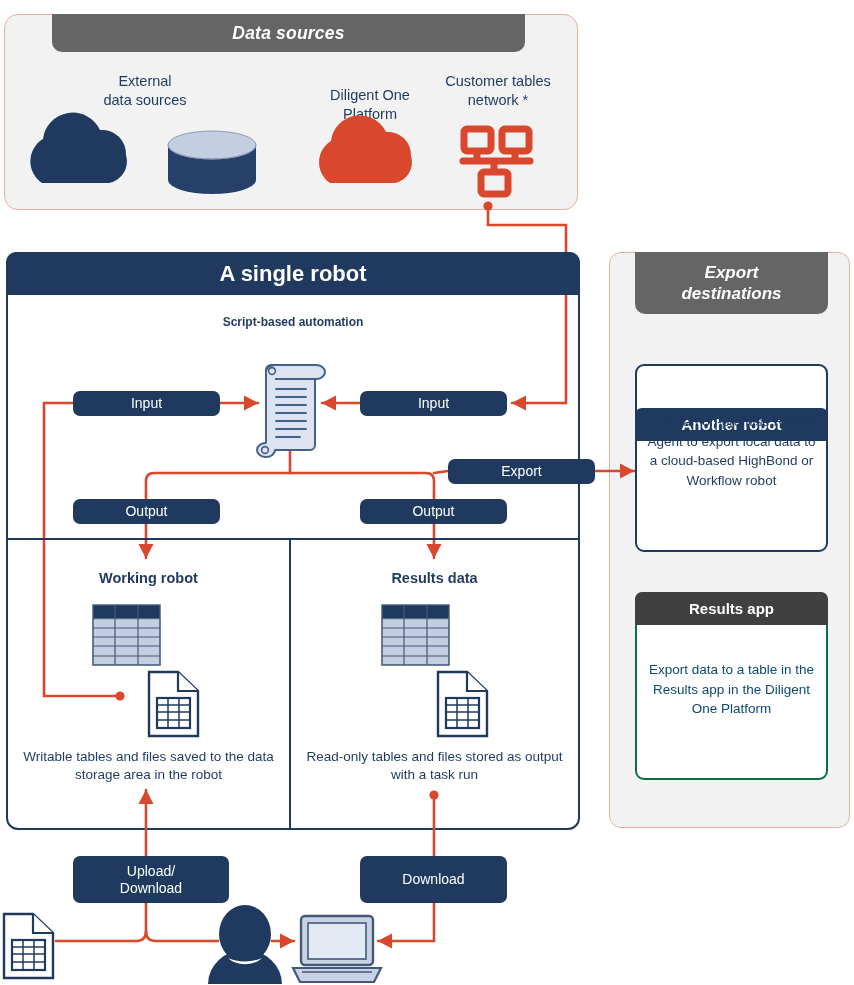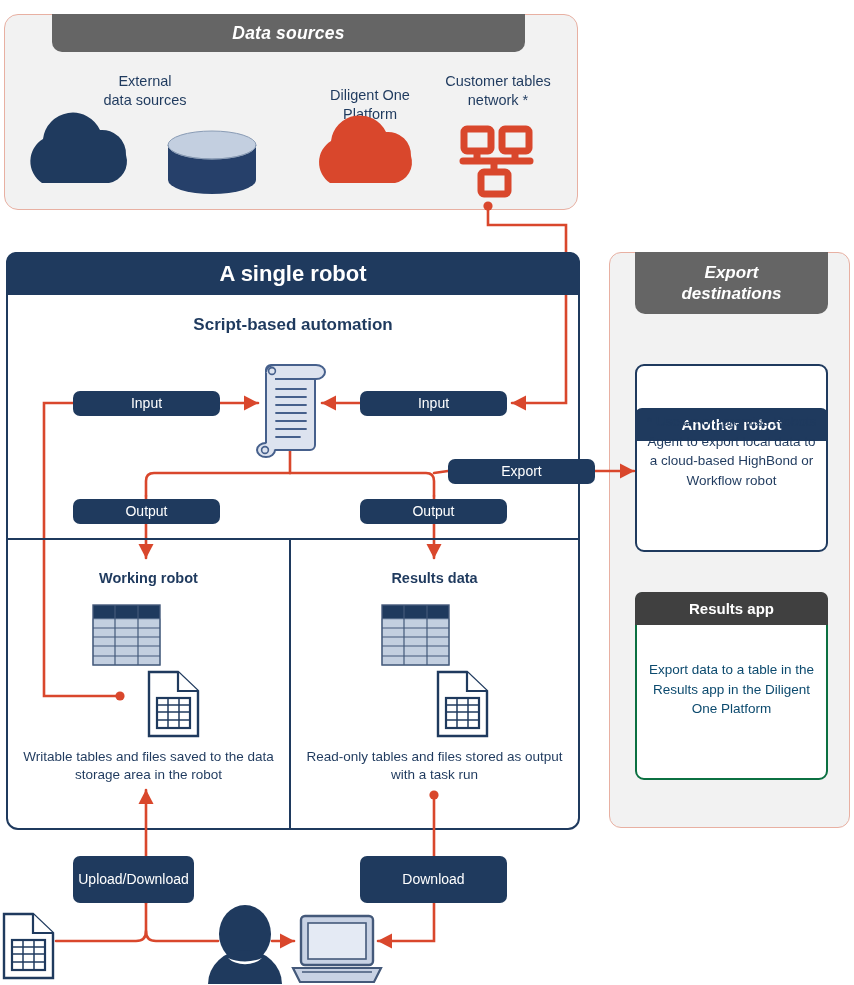--- a/index.html
+++ b/index.html
@@ -25,34 +25,34 @@
   
   #robot-box{left:6px;top:252px;width:574px;height:578px;
              background:#ffffff;border:2px solid #1f3a5e;border-radius:12px;z-index:2;}
   #robot-header{left:6px;top:252px;width:574px;height:43px;
                 background:#1f3a5e;border-radius:10px 10px 0 0;
                 display:flex;align-items:center;justify-content:center;z-index:6;}
   #robot-header span{color:#ffffff;font-size:22px;font-weight:bold;}
   #robot-divider-h{left:8px;top:538px;width:570px;height:0;border-top:2px solid #1f3a5e;z-index:5;}
   #robot-divider-v{left:289px;top:538px;width:0;height:290px;border-left:2px solid #1f3a5e;z-index:5;}
 
-  #script-title{left:6px;top:315px;width:574px;text-align:center;font-size:17px;
+  #script-title{left:6px;top:315px;width:574px;text-align:center;font-size:12px;
                 font-weight:bold;color:#1f3a5e;z-index:6;}
 
   
   .pill{background:#1f3a5e;border-radius:7px;color:#fff;display:flex;
         align-items:center;justify-content:center;text-align:center;
         font-size:14px;font-weight:normal;z-index:7;line-height:17px;}
 
   #pill-input-left{left:73px;top:391px;width:147px;height:25px;}
   #pill-input-right{left:360px;top:391px;width:147px;height:25px;}
   #pill-output-left{left:73px;top:499px;width:147px;height:25px;}
   #pill-output-right{left:360px;top:499px;width:147px;height:25px;}
   #pill-export{left:448px;top:459px;width:147px;height:25px;}
-  #pill-upload-download{left:73px;top:856px;width:121px;height:47px;flex-direction:row;text-align:center;}
+  #pill-upload-download{left:73px;top:856px;width:156px;height:47px;flex-direction:column;text-align:center;}
   #pill-download{left:360px;top:856px;width:147px;height:47px;}
 
   .section-title{font-size:14.5px;font-weight:bold;text-align:center;color:#1f3a5e;z-index:6;}
   #working-title{left:8px;top:570px;width:281px;}
   #results-title{left:291px;top:570px;width:287px;}
 
   .section-caption{font-size:13.5px;line-height:18px;text-align:center;color:#1f3a5e;z-index:6;}
   #working-caption{left:16px;top:748px;width:265px;}
   #results-caption{left:297px;top:748px;width:275px;}
 

